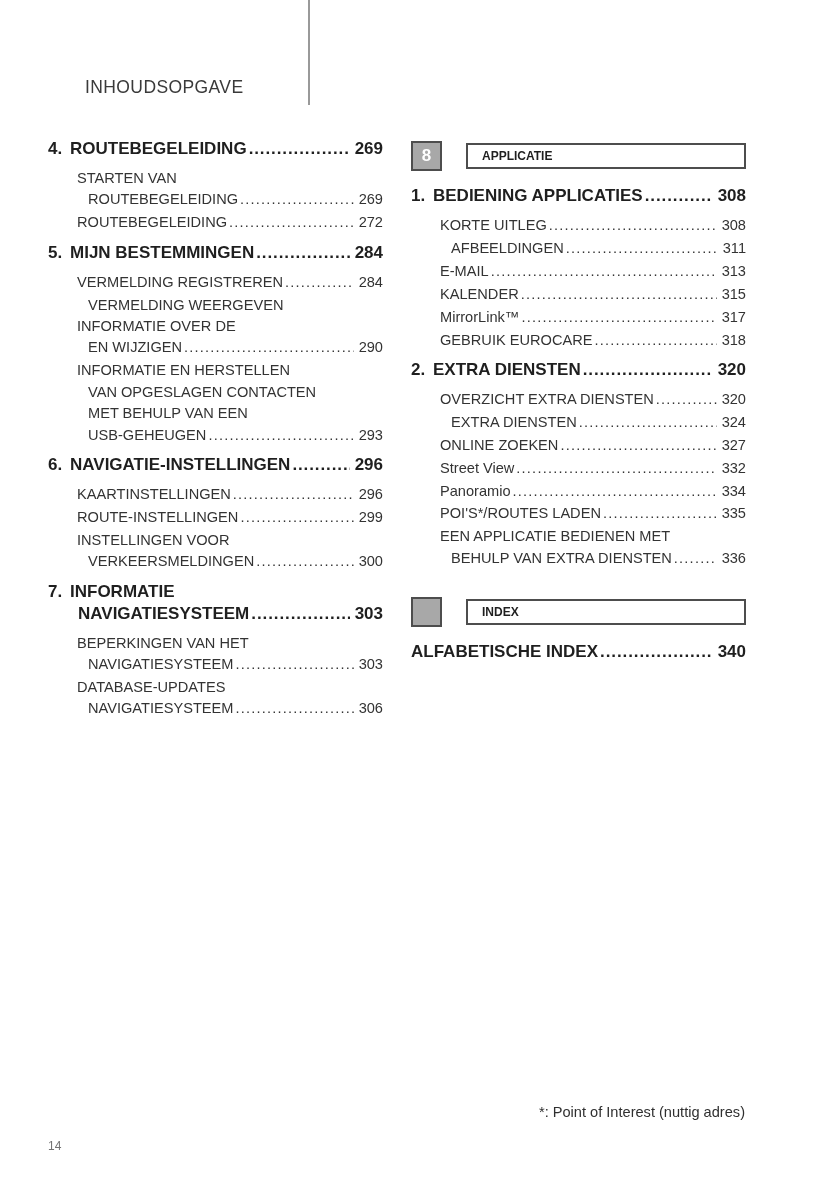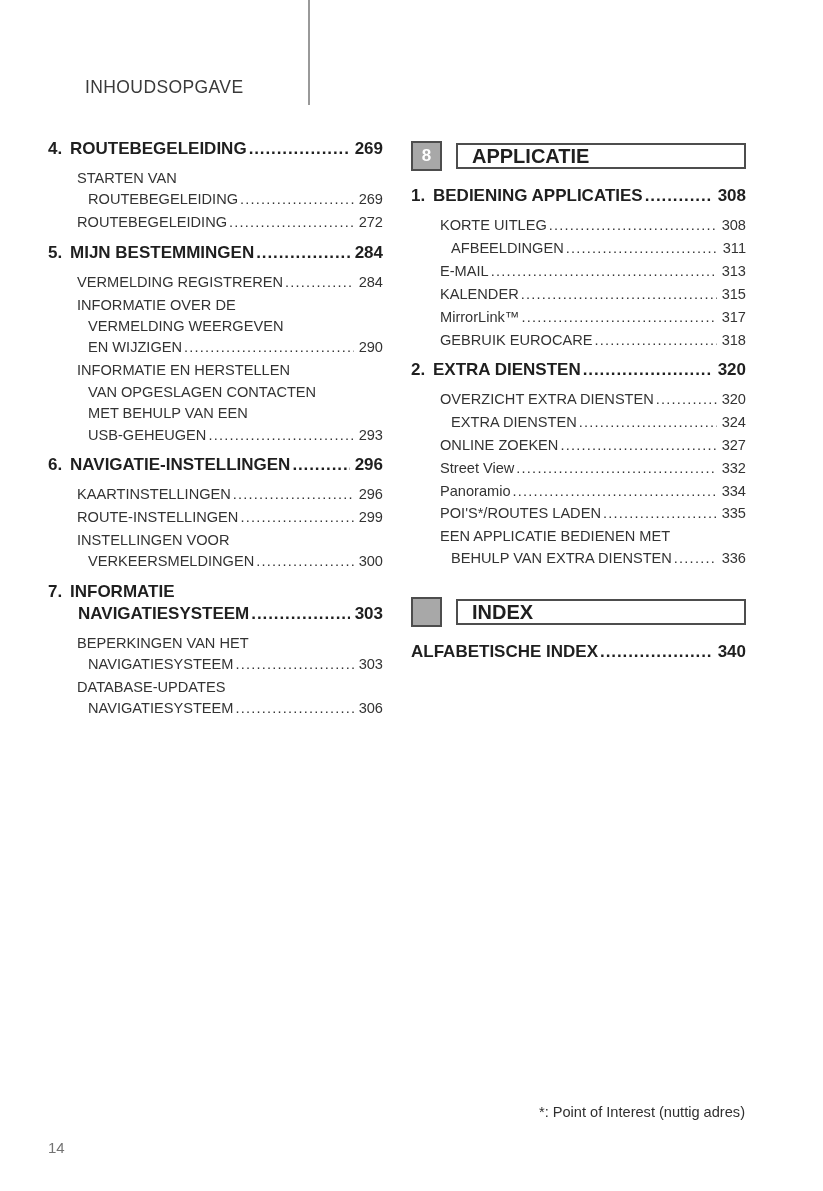--- a/index.html
+++ b/index.html
@@ -34,29 +34,29 @@
   .item .row.w { padding-left:11px; }
 
   .banner { display:flex; align-items:center; height:30px; margin-bottom:14px; }
   .banner-num {
     width:31px; height:30px; flex:0 0 31px;
     background:var(--badge_fill,#a8a8a8); border:2px solid var(--badge_border,#4d4d4d);
     color:#ffffff; font-weight:bold; font-size:17px;
     display:flex; align-items:center; justify-content:center;
   }
   .banner-box {
-    margin-left:14px; flex:1 1 auto; height:26px;
+    margin-left:24px; flex:1 1 auto; height:26px;
     border:2px solid var(--box_border,#4d4d4d); background:#fff;
     display:flex; align-items:center; padding-left:14px;
-    font-weight:bold; font-size:20px; color:var(--heading_text,#1f1f1f);
+    font-weight:bold; font-size:12px; color:var(--heading_text,#1f1f1f);
   }
   .banner.b2 { margin-top:28px; }
 
   .footnote { position:absolute; right:78px; top:1104px; font-size:14.6px; color:#2f2f2f; }
-  .pageno   { position:absolute; left:48px;  top:1139px; font-size:15px; color:#737373; }
+  .pageno   { position:absolute; left:48px;  top:1139px; font-size:12px; color:#737373; }
 </style>
 </head>
 <body>
 
 <div class="page">
   <div class="hdr-title">INHOUDSOPGAVE</div>
   <div class="hdr-rule"></div>
 
   <div class="col col-left">
 
@@ -98,25 +98,25 @@
         </div>
       </div>
       <div class="item">
         <div class="row">
           <span class="txt">VERMELDING REGISTREREN</span>
           <span class="dots"></span>
           <span class="pg">284</span>
         </div>
       </div>
       <div class="item">
+        <div class="row w">
+            <span class="txt">VERMELDING WEERGEVEN</span>
+          </div>
         <div class="row">
             <span class="txt">INFORMATIE OVER DE</span>
-          </div>
-        <div class="row w">
-            <span class="txt">VERMELDING WEERGEVEN</span>
           </div>
         <div class="row w">
           <span class="txt">EN WIJZIGEN</span>
           <span class="dots"></span>
           <span class="pg">290</span>
         </div>
       </div>
       <div class="item">
         <div class="row">
             <span class="txt">INFORMATIE EN HERSTELLEN</span>

